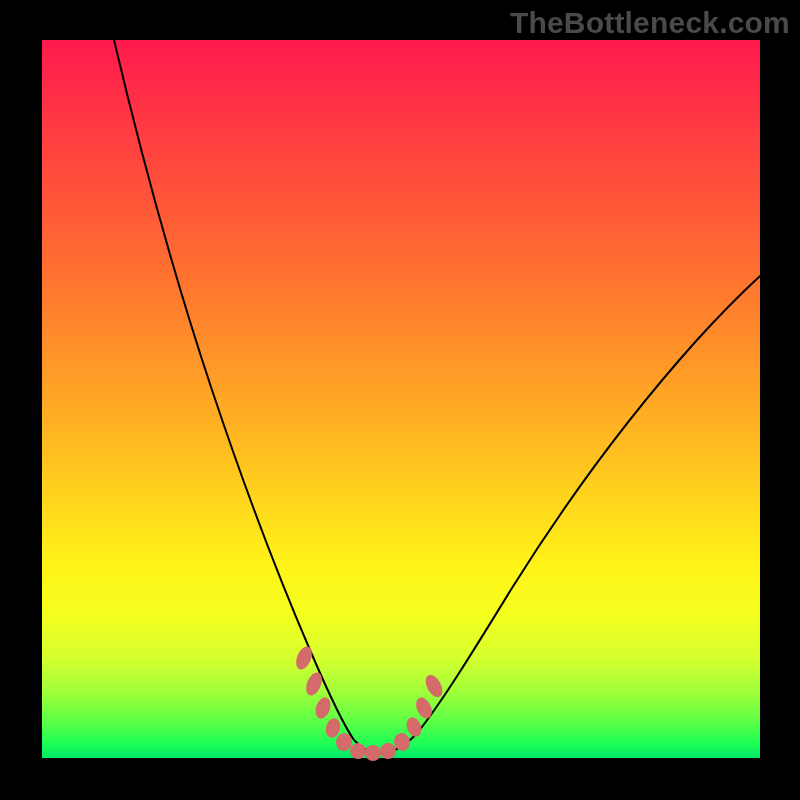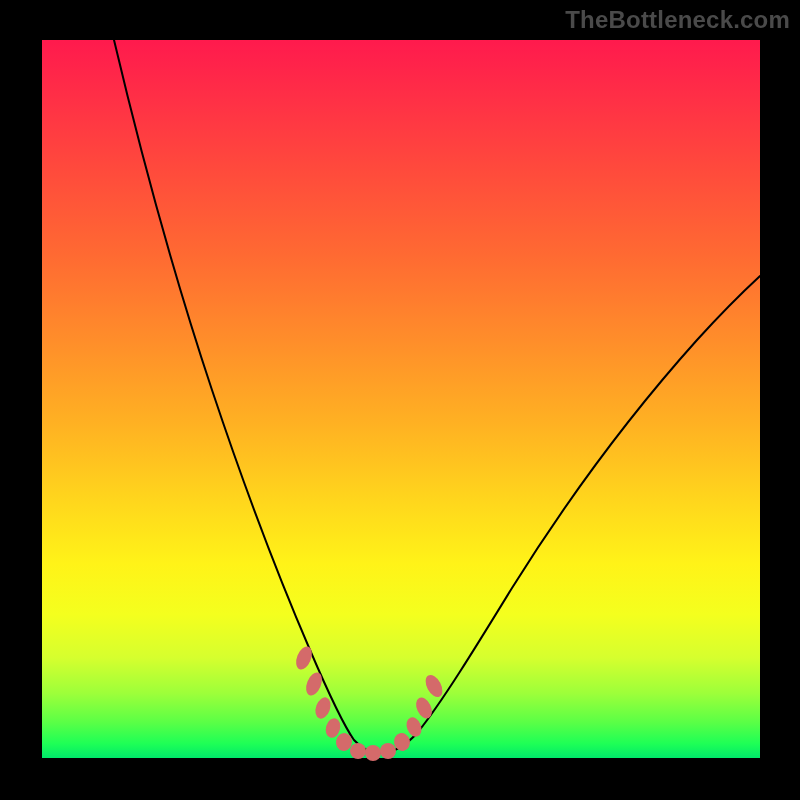--- a/index.html
+++ b/index.html
@@ -40,21 +40,21 @@
       #5bff46 95%,
       #1eff56 98%,
       #00e86a 100%
     );
   }
   .watermark {
     position: absolute;
     top: 6px;
     right: 10px;
     color: #4a4a4a;
-    font-size: 24px;
+    font-size: 30px;
     font-weight: 600;
     letter-spacing: 0.2px;
     user-select: none;
   }
   svg.curve {
     position: absolute;
     left: 0;
     top: 0;
     width: 718px;
     height: 718px;

